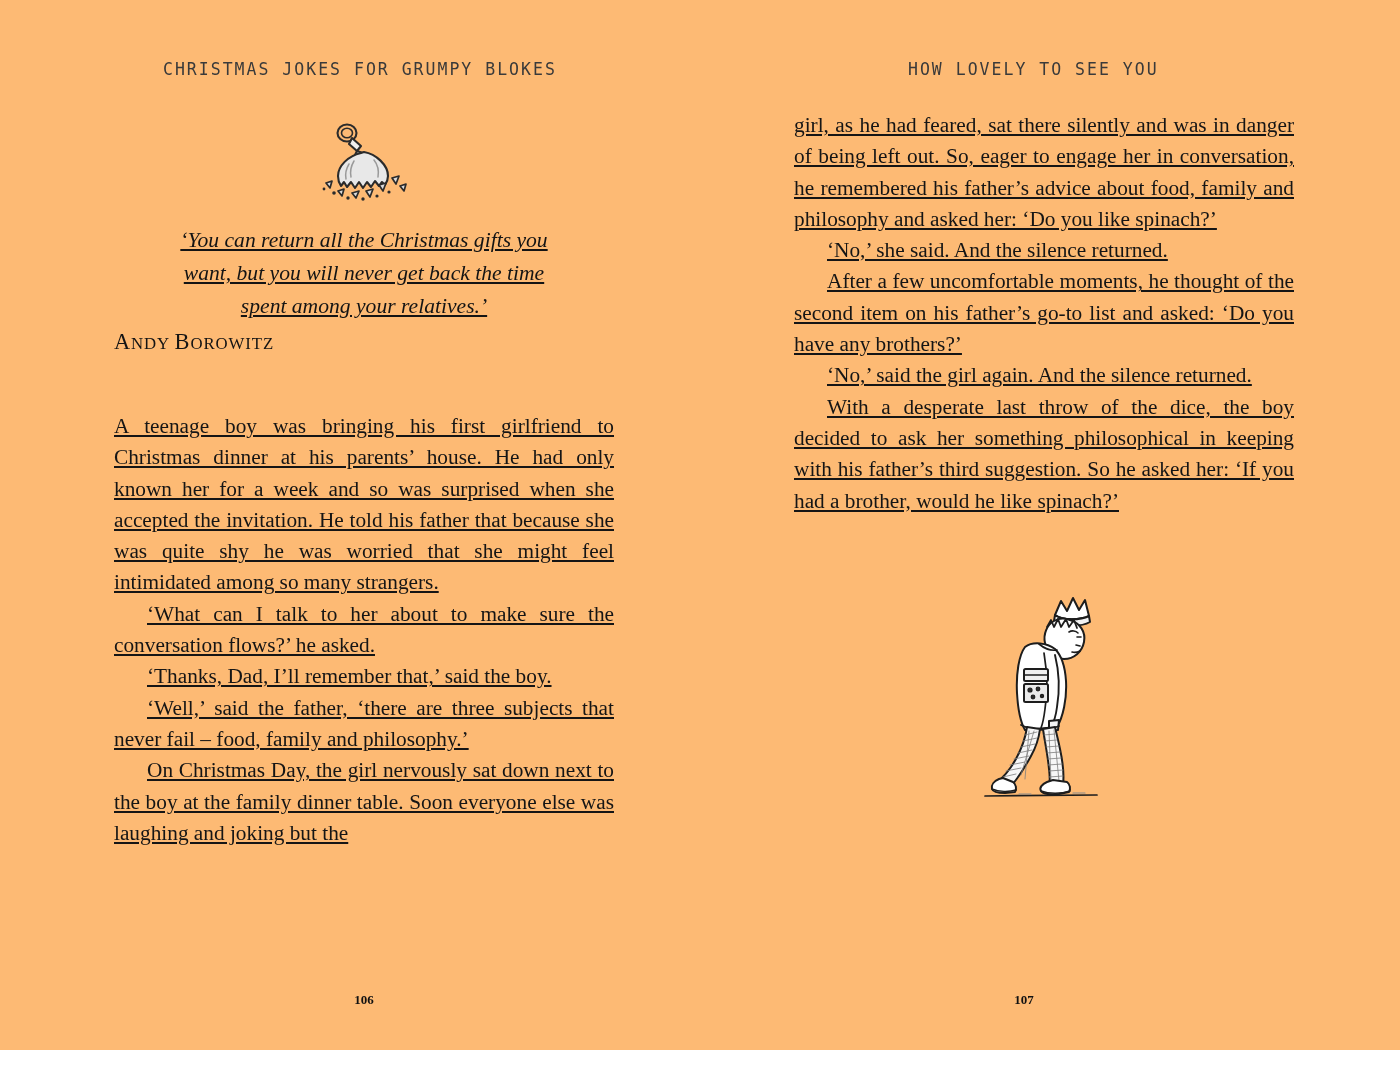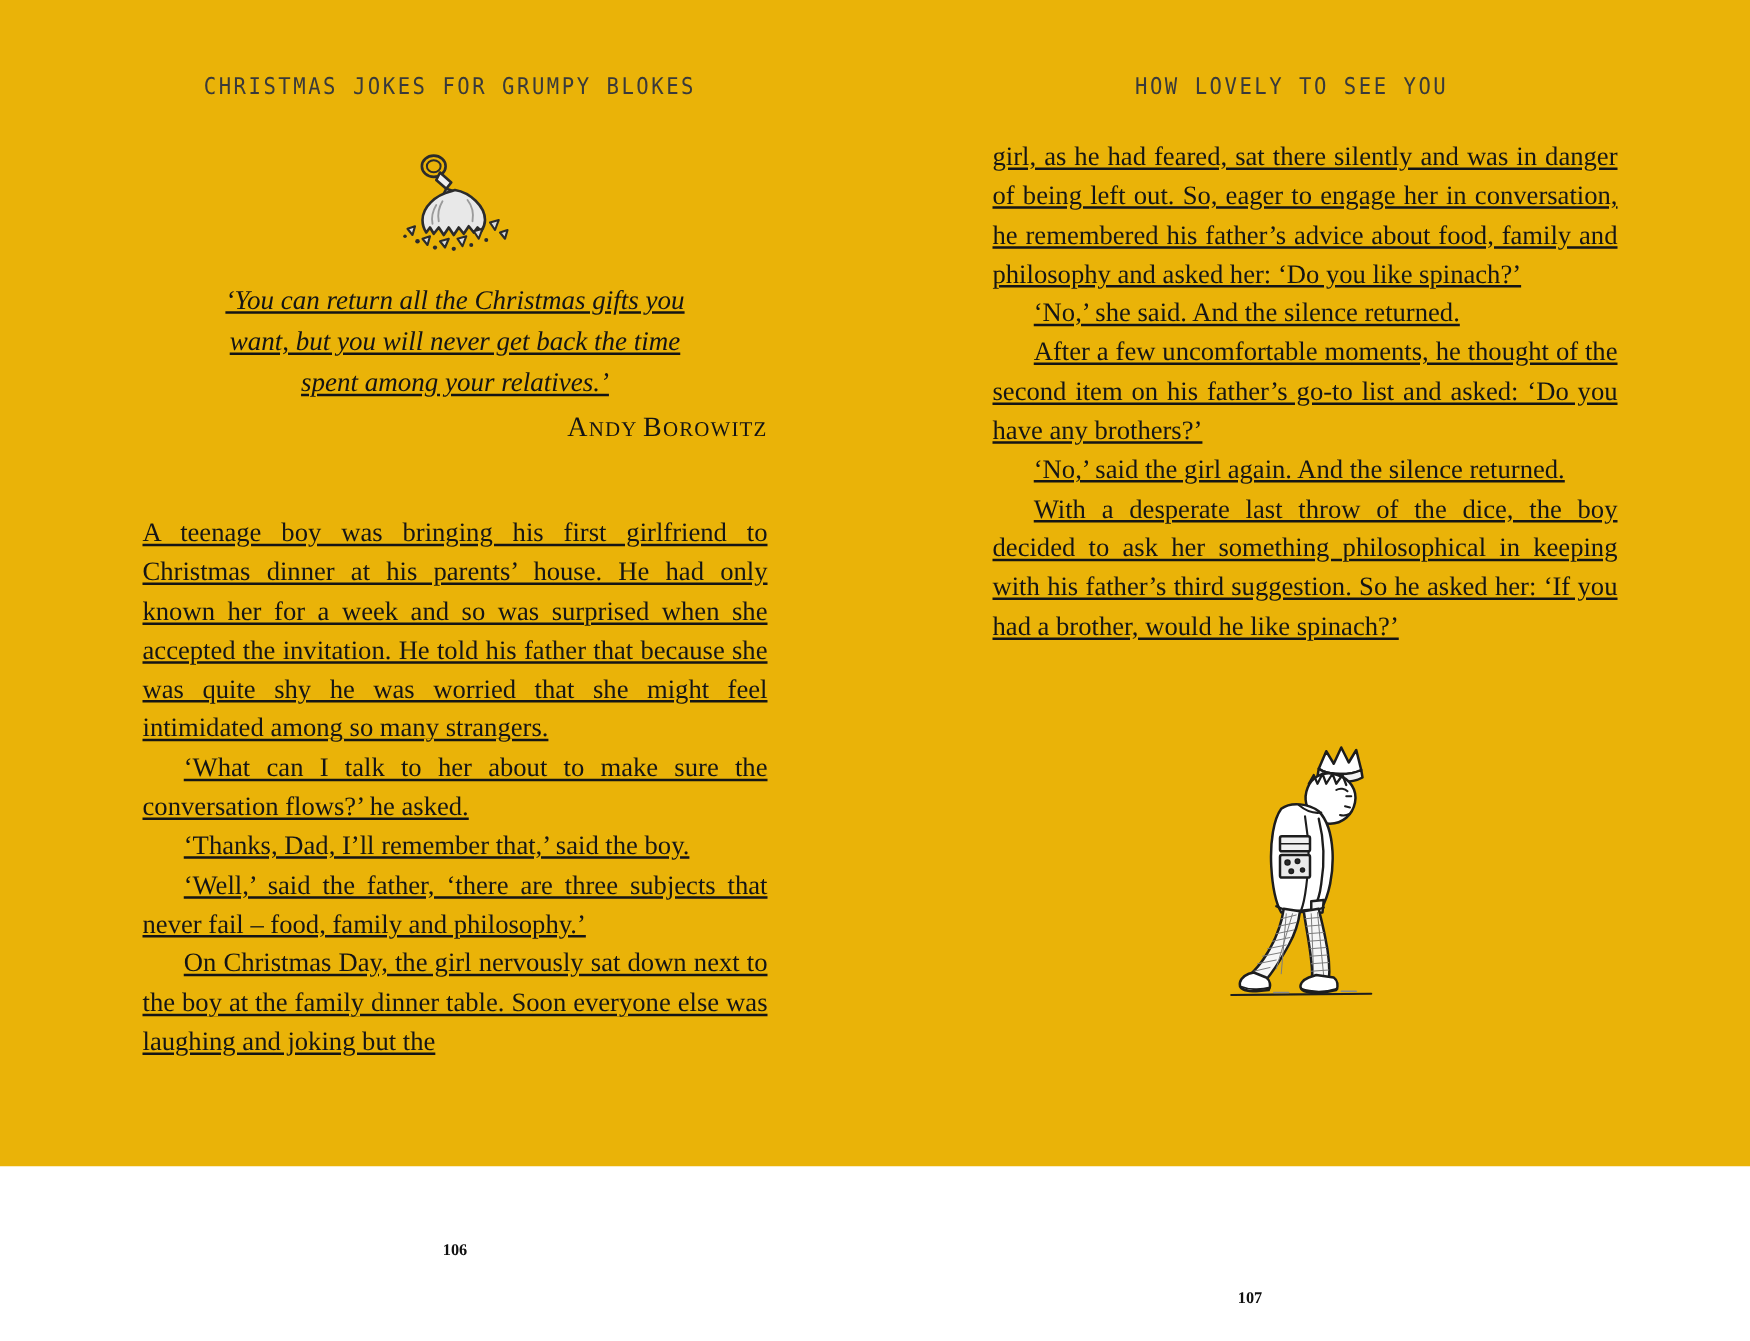--- a/index.html
+++ b/index.html
@@ -11,22 +11,22 @@
     width: 1400px;
     height: 1073px;
     font-family: "Liberation Serif", serif;
     color: #191919;
     overflow: hidden;
   }
 
   .spread {
     position: relative;
     width: 1400px;
-    height: 933px;
-    background: #eab308;
+    height: 1050px;
+    background: #fdba74;
     box-sizing: border-box;
   }
 
   
   .running-head {
     position: absolute;
     top: 58px;
     font-family: "DejaVu Sans Mono", "Liberation Mono", monospace;
     font-size: 16.5px;
     letter-spacing: 2.0px;
@@ -82,21 +82,21 @@
     text-align: center;
     font-style: italic;
     font-family: "Liberation Serif", serif;
     font-size: 21.6px;
     line-height: 33px;
     color: #141414;
     margin: 0 18px;
     text-decoration: underline;
   }
   .attribution {
-    text-align: right;
+    text-align: left;
     font-family: "Liberation Serif", serif;
     font-size: 16.8px;
     letter-spacing: 0.9px;
     margin-top: 6px;
     color: #141414;
   }
   .attribution .first-cap { font-size: 22.4px; }
 
   .epigraph-gap { height: 56px; }
 
@@ -114,21 +114,21 @@
     position: absolute;
     top: 992px;
     width: 120px;
     text-align: center;
     font-family: "Liberation Serif", serif;
     font-weight: bold;
     font-size: 13px;
     color: #111111;
   }
   .folio.left  { left: 304px; }
-  .folio.right { left: 940px; margin-top: 38px; }
+  .folio.right { left: 964px; }
 </style>
 </head>
 <body>
 
 <div class="spread">
 
   <div class="running-head left">CHRISTMAS JOKES FOR GRUMPY BLOKES</div>
 
   <div class="page verso">
 

